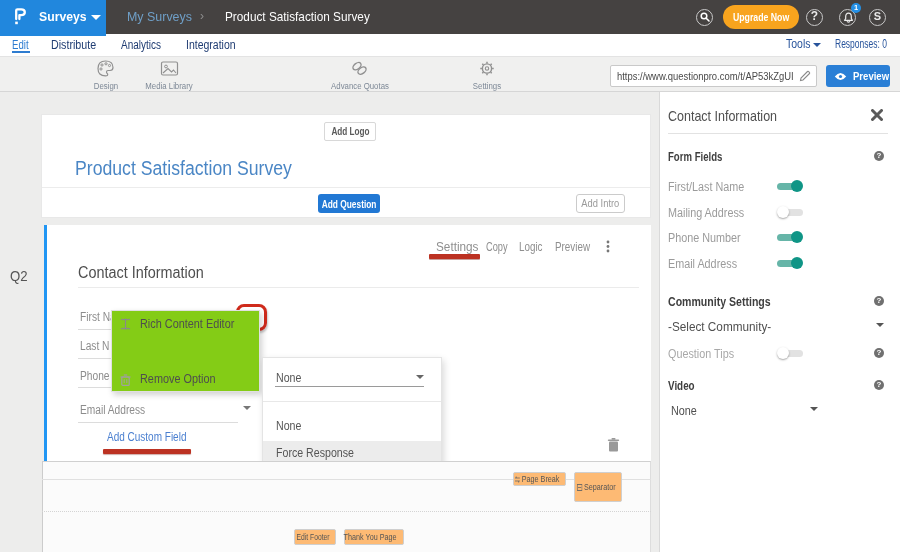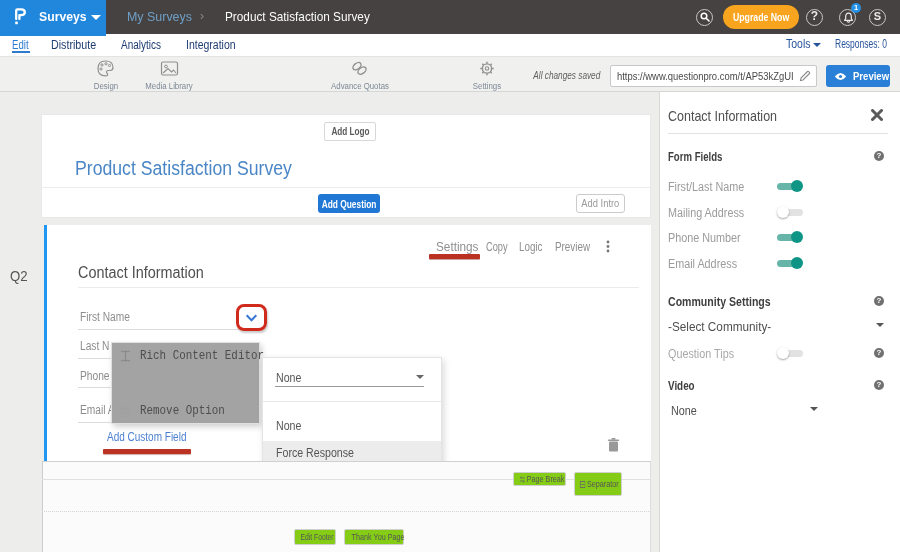--- a/index.html
+++ b/index.html
@@ -55,30 +55,30 @@
   .qctrl{top:240px;font-size:12px;color:#8f8f8f;transform-origin:0 50%;transform:scaleX(0.87);white-space:nowrap;}
   #redbar1{left:429px;top:254px;width:51px;height:4.5px;background:#bc3222;border-radius:1px;box-shadow:0 1px 0 rgba(120,20,10,0.4);}
   #qhead{left:78px;top:264px;font-size:16px;color:#4e4e4e;transform:scaleX(0.9);}
   #qhr{left:78px;top:287px;width:561px;height:1px;background:#ebebeb;}
   .flabel{font-size:12px;color:#8c8c8c;transform-origin:0 50%;transform:scaleX(0.85);white-space:nowrap;}
   .fline{height:1px;background:#dcdcdc;}
   #redrect{left:236px;top:304px;width:31px;height:27px;border:3.5px solid #cf2a1b;border-radius:8px;box-sizing:border-box;box-shadow:1px 2px 2px rgba(150,150,150,0.5);}
   #addcf{left:107px;top:430px;font-size:12px;color:#4a7fd0;transform:scaleX(0.833);}
   #redbar2{left:103px;top:449px;width:88px;height:5px;background:#bc3222;border-radius:1px;box-shadow:0 1px 1px rgba(120,20,10,0.35);}
   
-  #menu{left:111px;top:342px;width:149px;height:82px;background:#a3a3a3;border:1px solid #e0e0e0;box-sizing:border-box;box-shadow:2px 3px 6px rgba(0,0,0,0.18);font-family:Liberation Mono, monospace;}
+  #menu{left:111px;top:310px;width:149px;height:82px;background:#84cc16;border:1px solid #e0e0e0;box-sizing:border-box;box-shadow:2px 3px 6px rgba(0,0,0,0.18);}
   .mrow{position:absolute;left:0;width:100%;height:27.3px;}
   .mtext{position:absolute;left:28px;top:0;height:27.3px;line-height:27.3px;font-size:12.5px;font-weight:400;color:#4e4e4e;transform-origin:0 50%;transform:scaleX(0.87);white-space:nowrap;}
   #submenu{left:262px;top:357px;width:180px;height:146px;background:#fff;border:1px solid #e4e4e4;box-sizing:border-box;box-shadow:2px 3px 7px rgba(0,0,0,0.15);}
   .sitem{position:absolute;left:13px;font-size:12.5px;color:#555;transform-origin:0 50%;transform:scaleX(0.85);white-space:nowrap;}
   
   #card3{left:42px;top:461px;width:609px;height:91px;background:#fbfbfb;border-top:1px solid #d0d0d0;border-left:1px solid #ccc;border-right:1px solid #ddd;box-sizing:border-box;}
   #bline1{left:42px;top:479px;width:609px;height:1px;background:#e0e0e0;}
   #dotline{left:42px;top:511px;width:609px;border-top:1px dotted #d4d4d4;height:0;}
-  .smallbtn{background:#84cc16;border:1px solid #cfcfcf;border-radius:2px;font-size:9px;color:#555;box-sizing:border-box;white-space:nowrap;display:flex;justify-content:flex-start;align-items:center;}
+  .smallbtn{background:#fdba74;border:1px solid #cfcfcf;border-radius:2px;font-size:9px;color:#555;box-sizing:border-box;white-space:nowrap;display:flex;justify-content:flex-end;align-items:center;}
   
   #sidebar{left:659px;top:92px;width:241px;height:460px;background:#fff;border-left:1px solid #d9d9d9;box-sizing:border-box;}
   #sbtitle{left:668px;top:107px;font-size:15px;color:#4f4f4f;transform:scaleX(0.833);}
   #sbhr{left:668px;top:133px;width:220px;height:1px;background:#e2e2e2;}
   .sbbold{font-size:12px;font-weight:700;color:#3f3f3f;transform-origin:0 50%;white-space:nowrap;}
   .sblabel{font-size:12px;color:#9b9b9b;transform-origin:0 50%;transform:scaleX(0.9);white-space:nowrap;}
   .helpdot{width:10px;height:10px;border-radius:50%;background:#707070;color:#fff;font-size:8px;font-weight:700;text-align:center;line-height:10.5px;}
   .tg{width:26px;height:12px;}
   .tgtrack{position:absolute;left:0px;top:2.5px;width:21px;height:7px;border-radius:3.5px;}
   .tgknob{position:absolute;top:0px;width:12px;height:12px;border-radius:50%;}
@@ -158,21 +158,20 @@
     <span class="tblabel">Advance Quotas</span>
   </div>
   <div class="abs tbcell" style="left:454.5px;">
     <svg width="18" height="17" viewBox="0 0 18 17">
       <circle cx="9" cy="8.5" r="4.6" fill="none" stroke="#909090" stroke-width="1.4"></circle>
       <circle cx="9" cy="8.5" r="1.7" fill="none" stroke="#909090" stroke-width="1.1"></circle>
       <path d="M9 1.8 L9 3.4 M9 13.6 L9 15.2 M2.3 8.5 L3.9 8.5 M14.1 8.5 L15.7 8.5 M4.3 3.8 L5.4 4.9 M12.6 12.1 L13.7 13.2 M13.7 3.8 L12.6 4.9 M5.4 12.1 L4.3 13.2" stroke="#909090" stroke-width="1.5"></path>
     </svg>
     <span class="tblabel">Settings</span>
   </div>
-  <div class="abs" id="saved"><span id="savedin">All changes saved</span></div>
   <div class="abs" id="urlbox"></div>
   <div class="abs fx" id="urltext">https://www.questionpro.com/t/AP53kZgUI</div>
   <svg class="abs" style="left:799px;top:70px;" width="12" height="12" viewBox="0 0 12 12">
     <path d="M1.5 10.5 L2 8 L8.5 1.5 Q9 1 9.7 1.7 L10.3 2.3 Q11 3 10.5 3.5 L4 10 Z" fill="none" stroke="#8a8a8a" stroke-width="1.1"></path>
   </svg>
   <div class="abs" id="previewbtn"><span class="ctr" id="pvin">Preview</span></div>
   <svg class="abs" style="left:834px;top:72px;" width="13" height="9" viewBox="0 0 13 9">
     <path d="M0.8 4.5 Q6.5 -2.5 12.2 4.5 Q6.5 11.5 0.8 4.5 Z" fill="#fff"></path>
     <circle cx="6.5" cy="4.5" r="1.6" fill="#2a7fd6"></circle>
   </svg>
@@ -254,21 +253,21 @@
     <div class="sitem" style="top:114px;">Request Response</div>
   </div>
 
   <div class="abs" id="card3"></div>
   <div class="abs" id="bline1"></div>
   <div class="abs smallbtn" style="left:513px;top:472px;width:53px;height:14px;">
       <span class="ctr" style="transform:scaleX(0.8);"><svg style="vertical-align:-0.5px;margin-right:2px;" width="7" height="7" viewBox="0 0 7 7">
           <path d="M0.5 2 L6.5 2 M0.5 5 L6.5 5 M2 0.5 L2 2 M5 5 L5 6.5" stroke="#666" stroke-width="0.9" fill="none"></path>
         </svg>Page Break</span>
     </div>
-  <div class="abs smallbtn" style="left:574px;top:472px;width:48px;height:24px;">
+  <div class="abs smallbtn" style="left:574px;top:472px;width:48px;height:30px;">
       <span class="ctr" style="transform:scaleX(0.8);"><svg style="vertical-align:-0.5px;margin-right:2px;" width="7" height="7" viewBox="0 0 7 7">
           <rect x="0.5" y="0.5" width="6" height="6" fill="none" stroke="#666" stroke-width="0.9"></rect>
           <path d="M1.5 3.5 L5.5 3.5" stroke="#666" stroke-width="0.9"></path>
         </svg>Separator</span>
     </div>
   <div class="abs" id="dotline"></div>
   <div class="abs smallbtn" style="left:294px;top:529px;width:42px;height:16px;line-height:15px;">
       <span class="ctr" style="transform:scaleX(0.75);">Edit Footer</span>
     </div>
   <div class="abs smallbtn" style="left:344px;top:529px;width:60px;height:16px;line-height:15px;">

